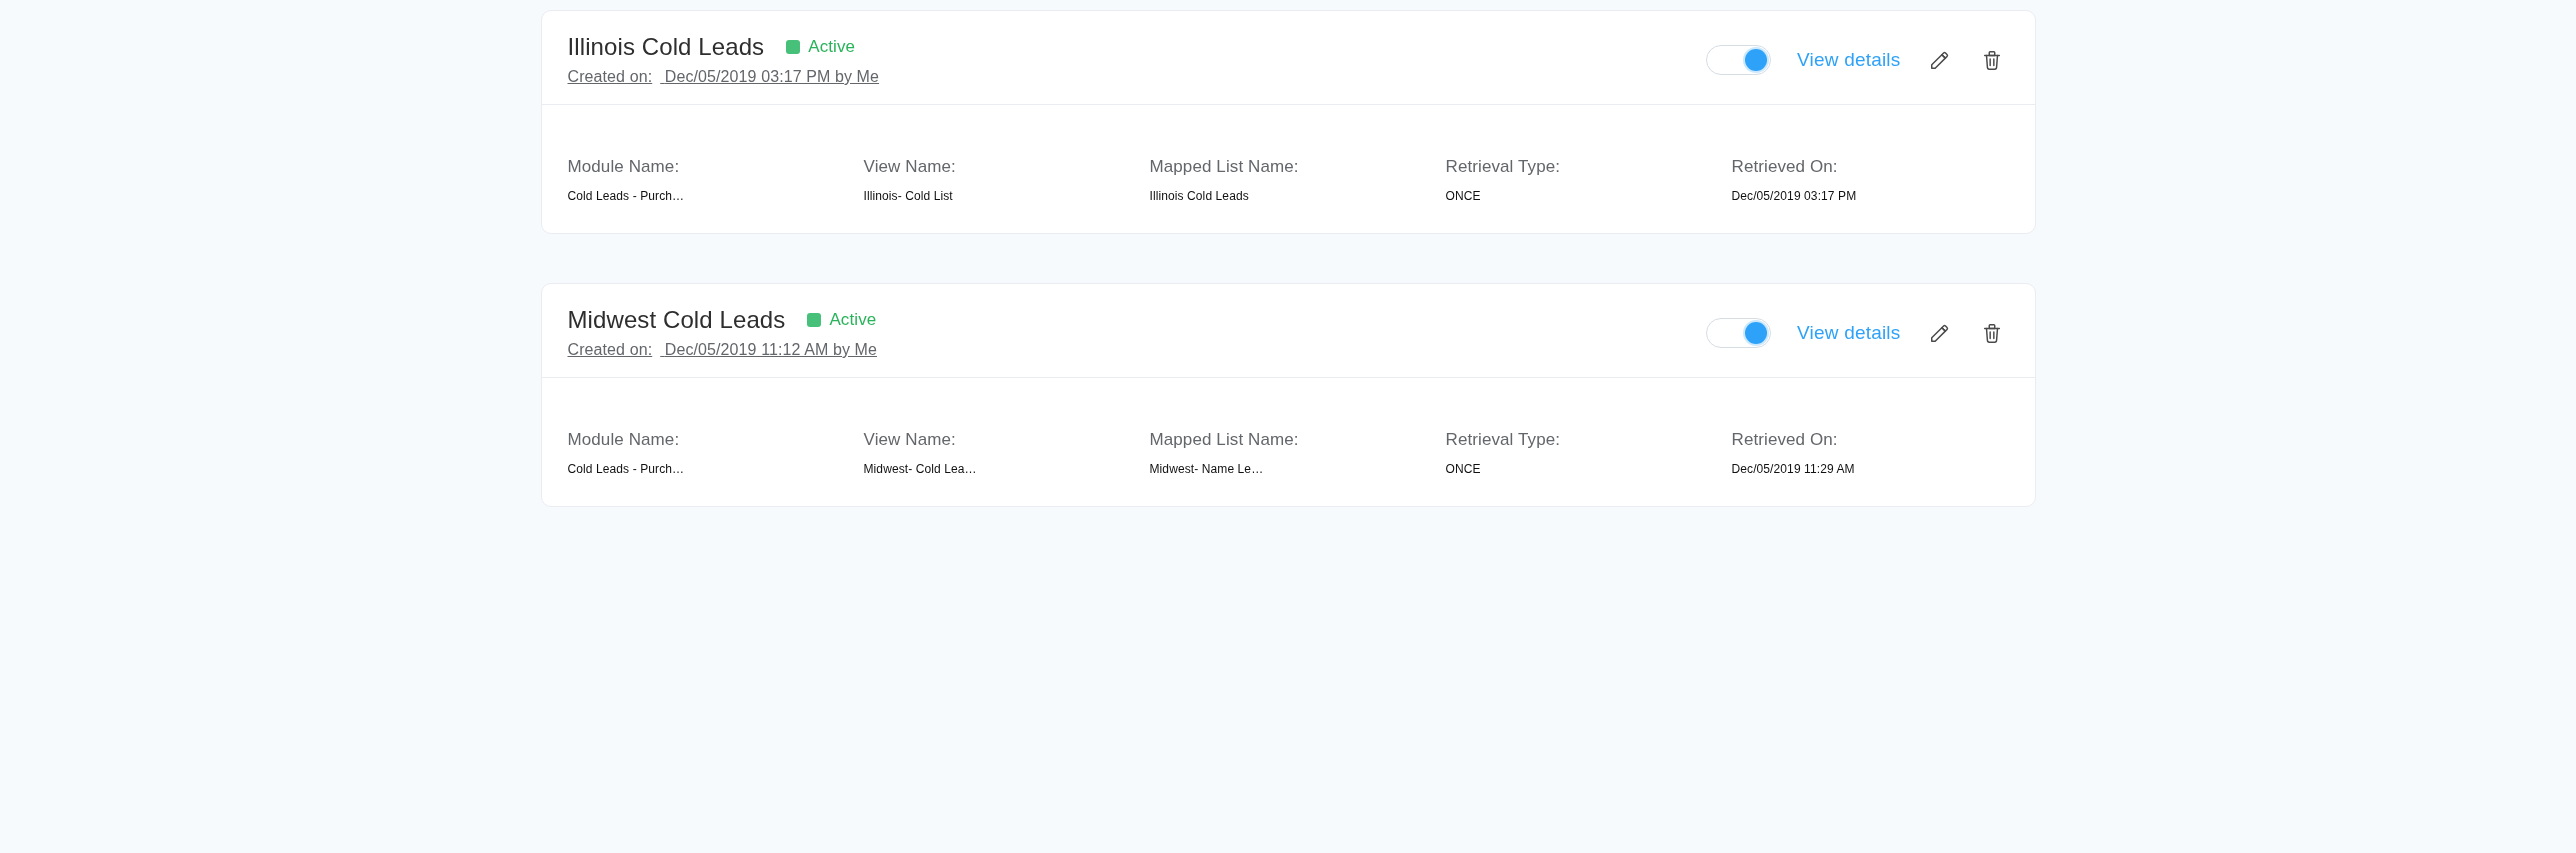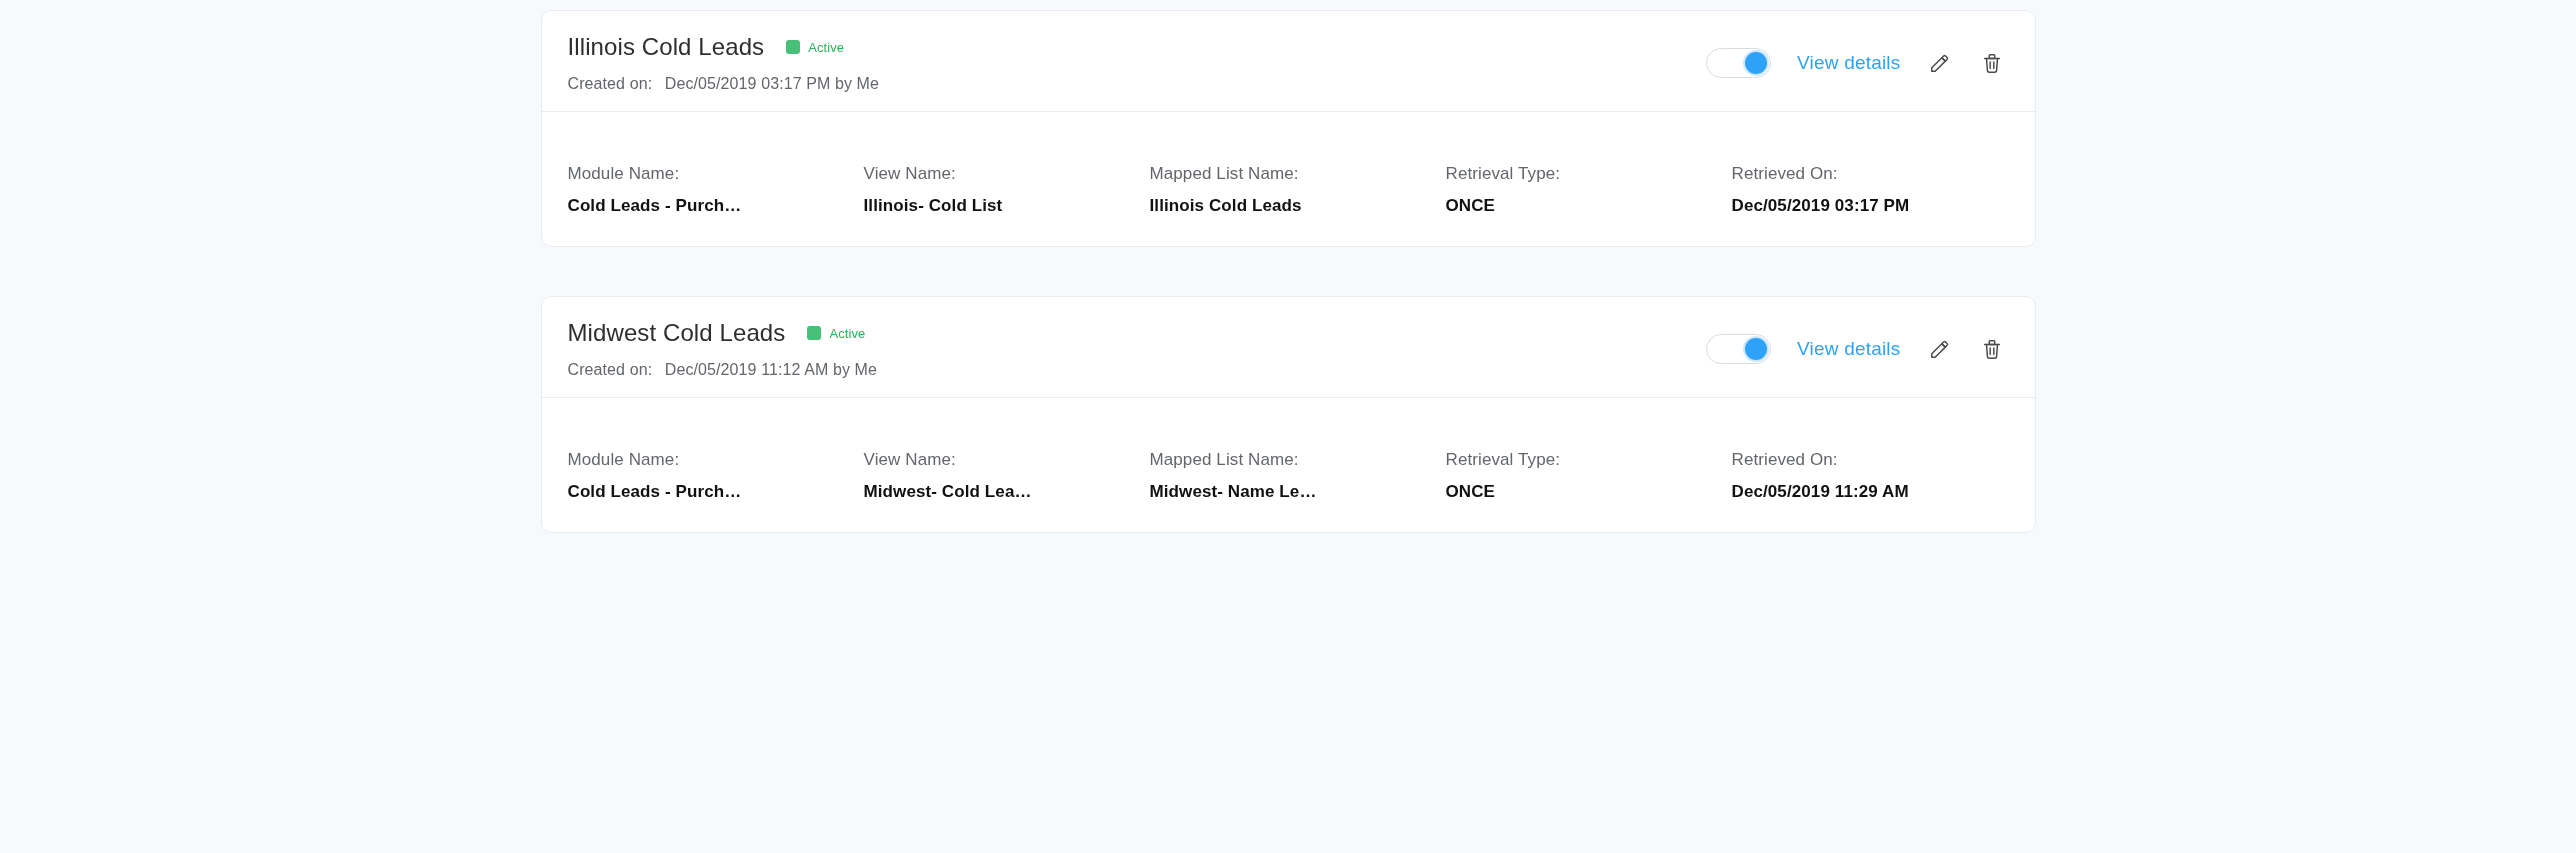--- a/index.html
+++ b/index.html
@@ -51,31 +51,32 @@
     .title{
       font-size:24px;
       font-weight:500;
       color:var(--txt-700);
     }
     .badge{
       display:inline-flex;
       align-items:center;
       gap:8px;
       color:var(--green);
-      font-size:13px;
+      font-size:17px;
     }
     .badge .sq{
       width:14px;height:14px;border-radius:3px;
       background:var(--green-light);
       display:inline-block;
     }
     .created{
-      margin-top:14px;
+      margin-top:7px;
       color:var(--txt-500);
       font-size:16px;
+      text-decoration:underline;
     }
     .created .lbl{margin-right:8px}
     .head-left{display:flex;flex-direction:column;min-width:0}
     .head-right{
       display:flex;
       align-items:center;
       gap:26px;
       padding-right:4px;
       text-align:center;
     }
@@ -118,22 +119,22 @@
     }
     .cell{min-width:0}
     .cell .lbl{
       color:var(--txt-500);
       font-size:17px;
       margin-bottom:12px;
       margin-top:28px;
     }
     .cell .val{
       color:var(--txt-900);
-      font-weight:700;
-      font-size:17px;
+      font-weight:400;
+      font-size:12px;
       white-space:nowrap;
       overflow:hidden;
       text-overflow:ellipsis;
     }
     
     .elp{max-width:257px}
   </style>
 </head>
 <body>
 

